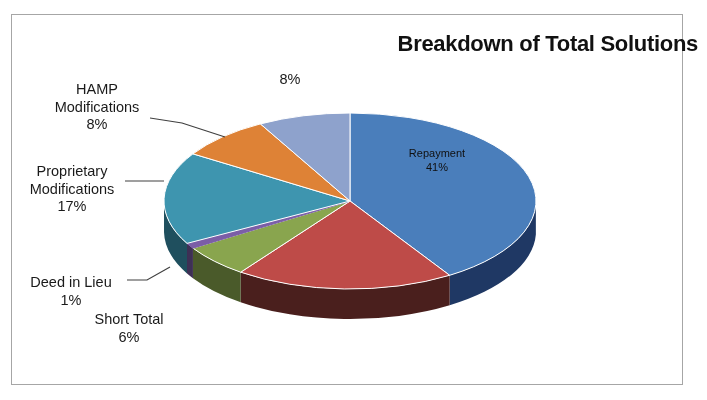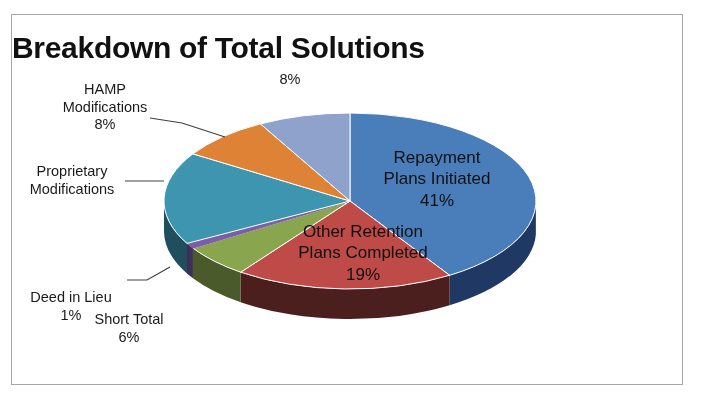--- a/index.html
+++ b/index.html
@@ -20,25 +20,25 @@
     left: 11px;
     top: 14px;
     width: 672px;
     height: 371px;
     background: #ffffff;
     border: 1px solid #a6a6a6;
     box-sizing: border-box;
   }
   #chart-title {
     position: absolute;
-    left: 0;
+    left: 16px;
     top: 16px;
     width: 100%;
-    text-align: left;
-    font-size: 30px;
+    text-align: right;
+    font-size: 22px;
     font-weight: bold;
     color: #111111;
     letter-spacing: -0.3px;
     white-space: nowrap;
   }
   #pie-svg {
     position: absolute;
     left: 0;
     top: 0;
   }
@@ -46,21 +46,21 @@
     position: absolute;
     text-align: center;
     font-size: 14.5px;
     color: #1a1a1a;
     line-height: 1.22;
     white-space: nowrap;
   }
   .inner-label {
     position: absolute;
     text-align: center;
-    font-size: 17px;
+    font-size: 11px;
     color: #101010;
     line-height: 1.25;
     white-space: nowrap;
   }
   .lbl-line { display: block; }
   .pct-line { display: block; }
 </style>
 </head>
 <body>
 
@@ -98,47 +98,42 @@
         <path d="M 138 103 L 170 108 L 213 122"></path>
         <path d="M 113 166 L 152 166"></path>
         <path d="M 115 265 L 135 265 L 158 252"></path>
       </g>
     </svg>
 
     <div class="callout-label" style="left:213px; top:56px; width:130px;">
       <span class="pct-line">8%</span>
     </div>
 
-    <div class="callout-label" style="left:38px; top:66px; width:110px;">
+    <div class="callout-label" style="left:30px; top:66px; width:110px;">
       <span class="lbl-line">HAMP</span>
       <span class="lbl-line">Modifications</span>
       <span class="pct-line">8%</span>
     </div>
 
     <div class="callout-label" style="left:5px; top:148px; width:110px;">
       <span class="lbl-line">Proprietary</span>
       <span class="lbl-line">Modifications</span>
+      <span class="pct-line">17%</span>
     </div>
 
-    <div class="callout-label" style="left:5px; top:274px; width:108px;">
+    <div class="callout-label" style="left:5px; top:259px; width:108px;">
       <span class="lbl-line">Deed in Lieu</span>
       <span class="pct-line">1%</span>
     </div>
 
     <div class="callout-label" style="left:63px; top:296px; width:108px;">
       <span class="lbl-line">Short Total</span>
       <span class="pct-line">6%</span>
     </div>
 
     <div class="inner-label" style="left:355px; top:132px; width:140px;">
       <span class="lbl-line">Repayment</span>
-      <span class="lbl-line">Plans Initiated</span>
       <span class="pct-line">41%</span>
     </div>
 
-    <div class="inner-label" style="left:271px; top:206px; width:160px;">
-      <span class="lbl-line">Other Retention</span>
-      <span class="lbl-line">Plans Completed</span>
-      <span class="pct-line">19%</span>
-    </div>
 
   </div>
 </div>
 
 </body></html>

